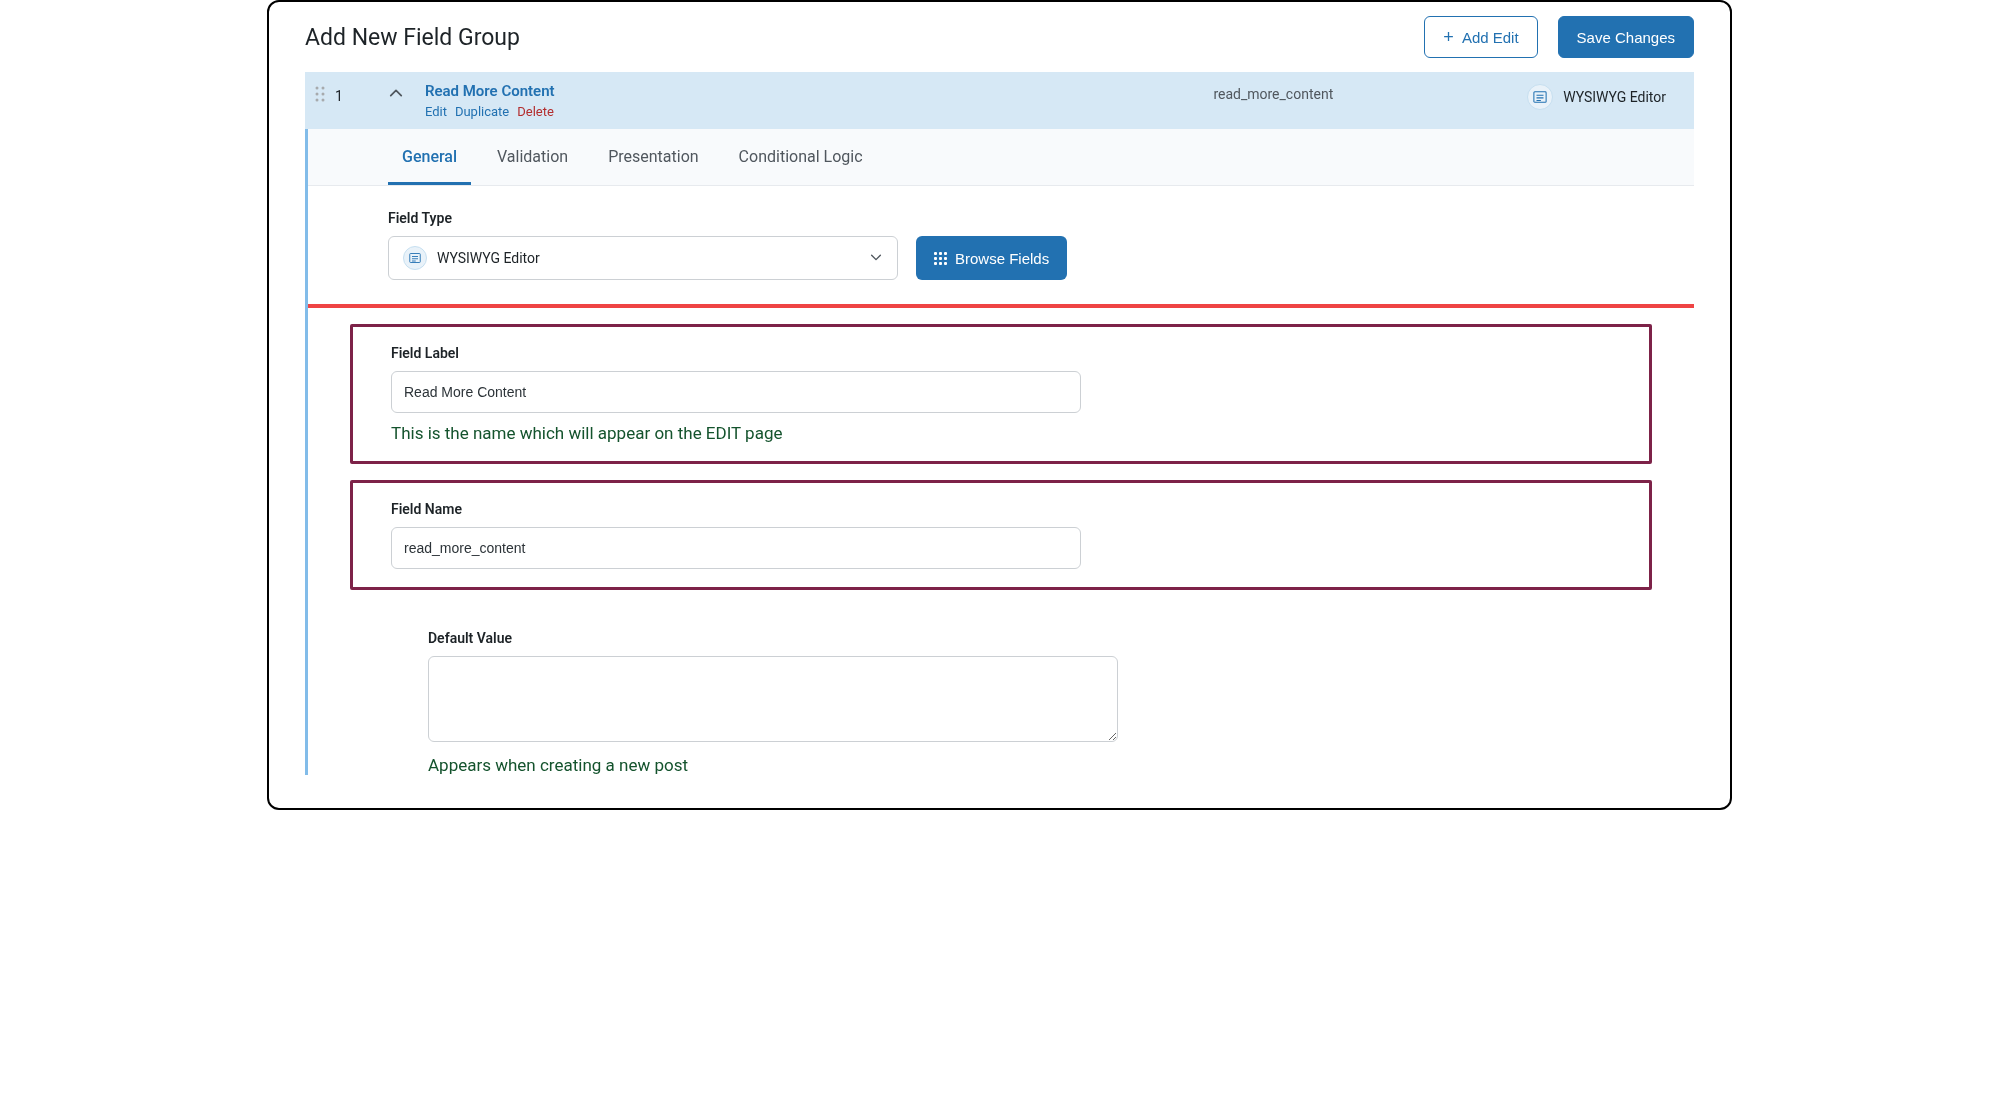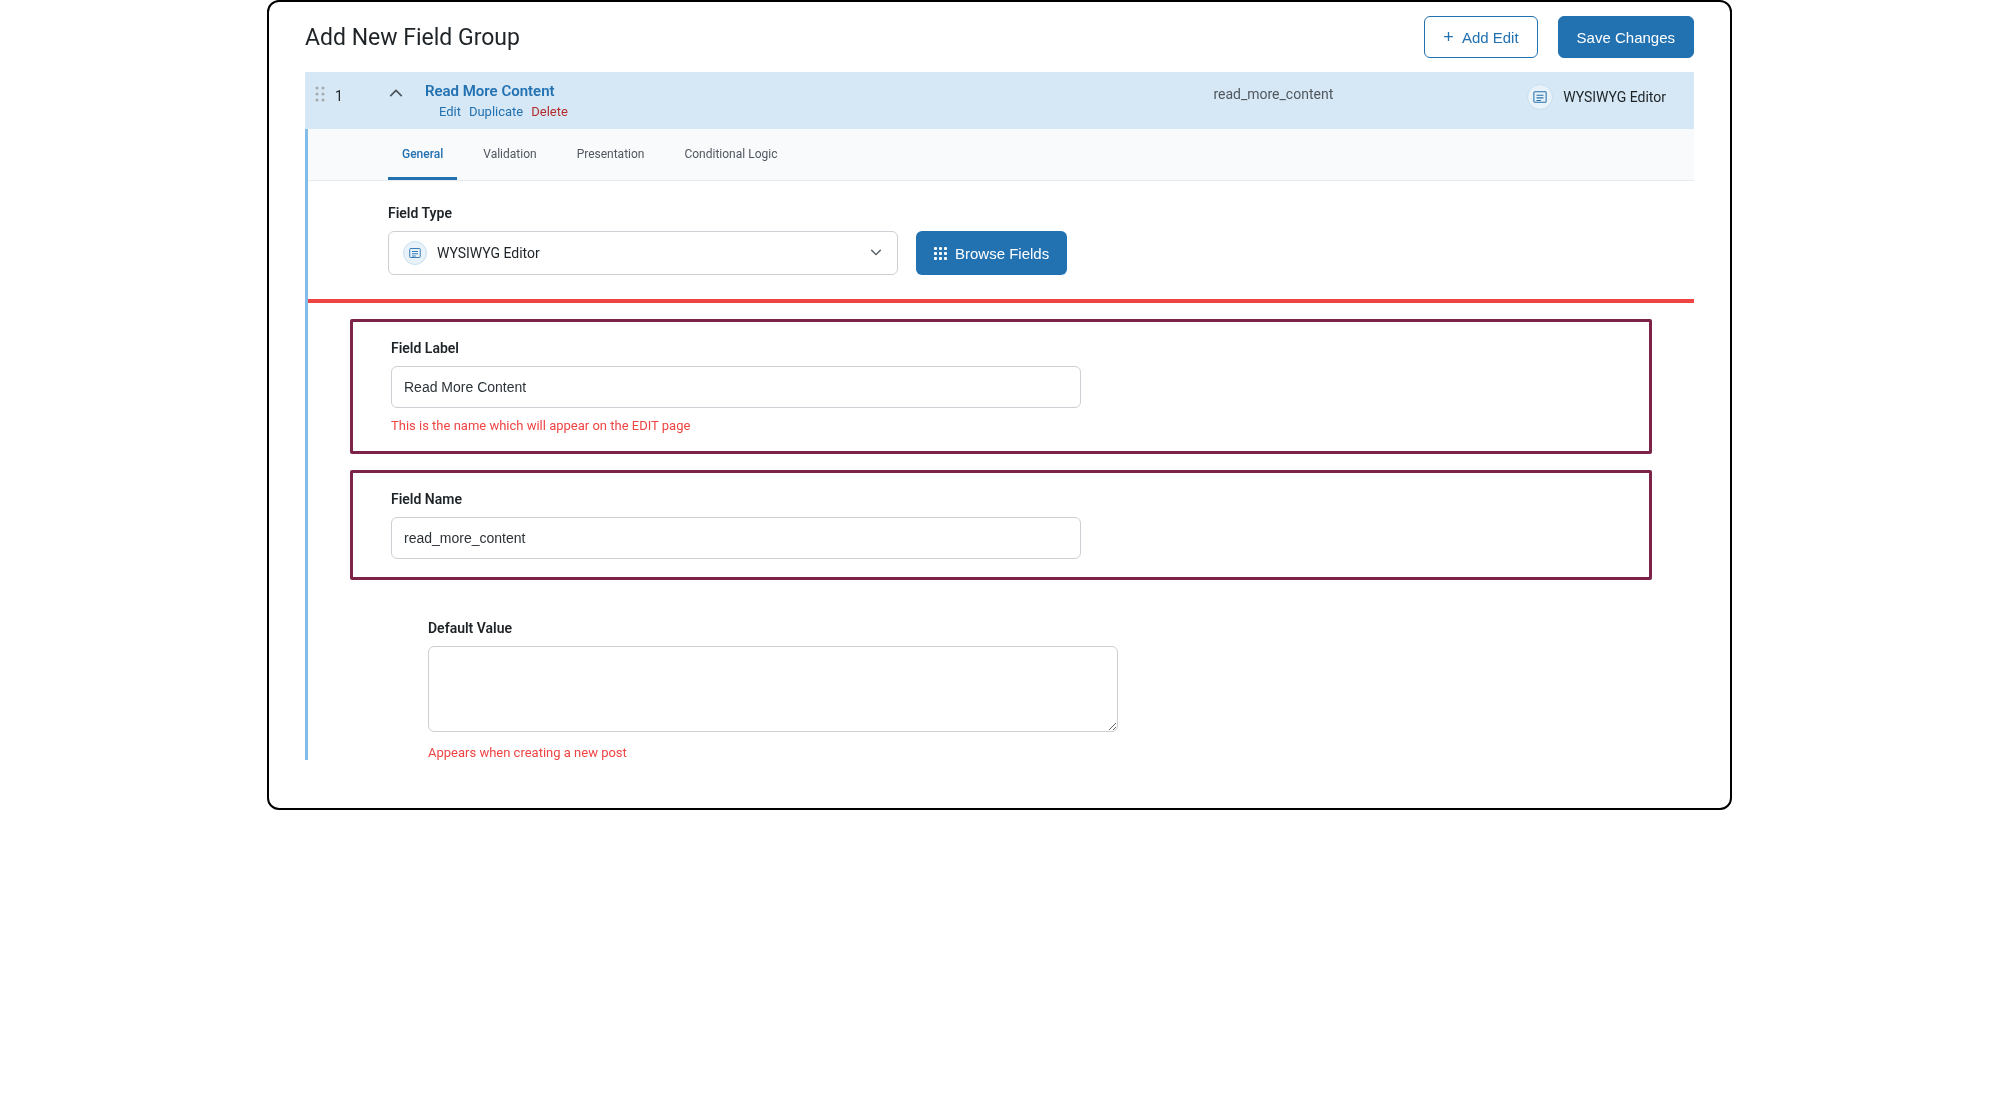--- a/index.html
+++ b/index.html
@@ -110,21 +110,21 @@
     font-size: 14px;
   }
   .collapse-toggle svg { width: 14px; height: 14px; }
   .field-title-block { display: flex; flex-direction: column; gap: 4px; }
   .field-title-link {
     color: #2271b1;
     font-weight: 600;
     font-size: 15px;
     cursor: pointer;
   }
-  .row-actions { font-size: 13px; display: flex; gap: 8px; margin-left: 14px; }
+  .row-actions { font-size: 13px; display: flex; gap: 8px; }
   .row-actions a { cursor: pointer; }
   .row-actions .edit-link, .row-actions .dup-link { color: #2271b1; }
   .row-actions .del-link { color: #b32d2e; }
   .field-header-spacer { flex: 1; }
   .field-key { color: #50575e; font-size: 14px; padding-top: 4px; }
   .field-type-badge {
     display: flex;
     align-items: center;
     gap: 10px;
     padding-top: 2px;
@@ -150,21 +150,21 @@
   }
   .tabs-bar {
     display: flex;
     gap: 0;
     padding: 0 80px;
     background: #f8fafc;
     border-bottom: 1px solid #e7eaee;
   }
   .tab {
     padding: 18px 14px 16px;
-    font-size: 12px;
+    font-size: 16px;
     color: #50575e;
     cursor: pointer;
     border-bottom: 3px solid transparent;
     margin-right: 12px;
   }
   .tab.active {
     color: #2271b1;
     border-bottom-color: #2271b1;
     font-weight: 500;
   }
@@ -176,22 +176,22 @@
   }
   .section:last-child { border-bottom: none; }
   .field-row-label {
     font-size: 14px;
     font-weight: 600;
     color: #1d2327;
     margin-bottom: 10px;
     display: block;
   }
   .help-text {
-    font-size: 13px;
-    color: #ef4444;
+    font-size: 17px;
+    color: #14532d;
     margin-top: 10px;
   }
 
   
   .type-row {
     display: flex;
     gap: 18px;
     align-items: center;
   }
   .type-select {

